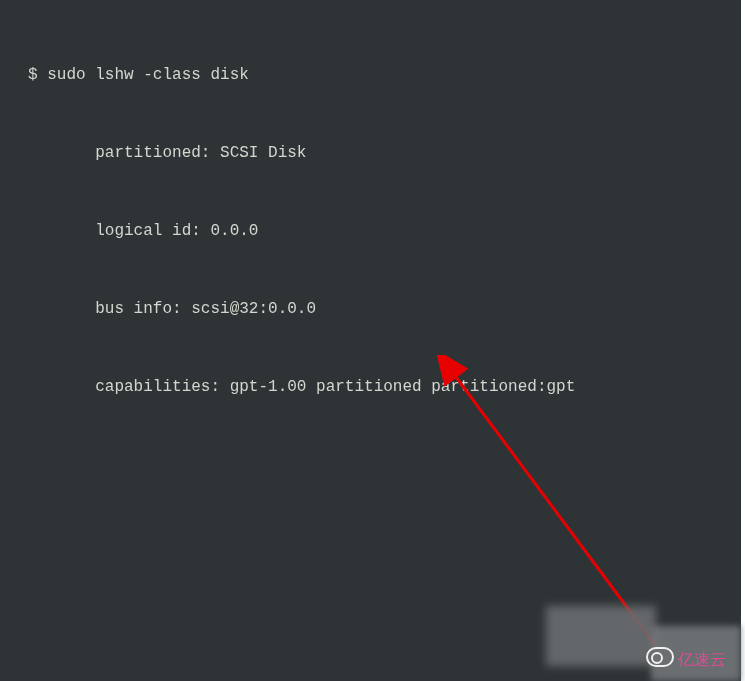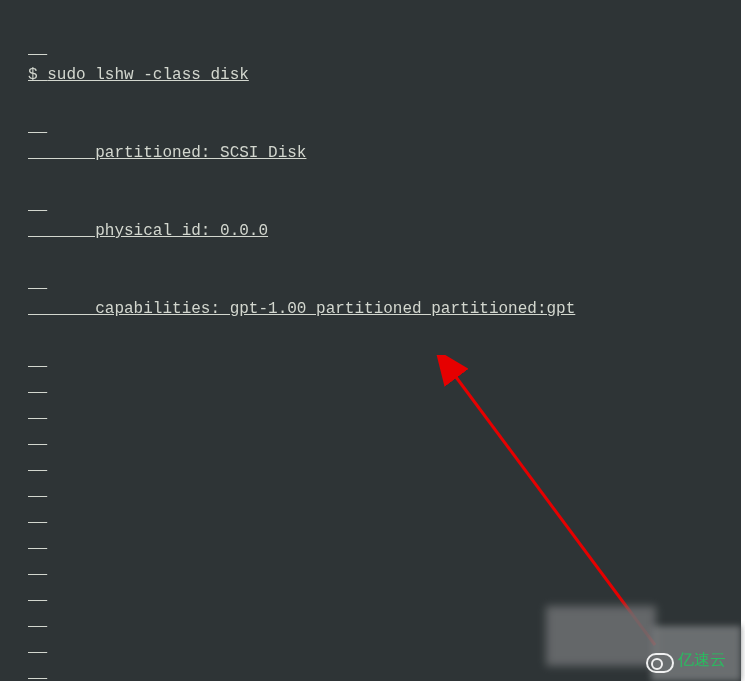--- a/index.html
+++ b/index.html
@@ -18,41 +18,40 @@
       background: #2e3436;
       color: #d3d7cf;
       font-family: "Consolas", "Monaco", "Courier New", monospace;
       font-size: 16px;
       line-height: 26px;
       padding: 10px 10px 10px 28px;
       width: 741px;
       height: 681px;
       white-space: pre;
       position: relative;
-      text-decoration: underline;
     }
     .line {
       white-space: pre;
     }
     .arrow {
       position: absolute;
       top: 355px;
       left: 435px;
       pointer-events: none;
     }
     .watermark {
       position: absolute;
       bottom: 8px;
       right: 15px;
-      color: #22c55e;
+      color: #ec4899;
       font-family: Arial, sans-serif;
       font-size: 16px;
       opacity: 0.9;
       display: flex;
-      align-items: flex-end;
+      align-items: flex-start;
       gap: 4px;
     }
     .watermark-icon {
       width: 28px;
       height: 20px;
       border: 2px solid #fff;
       border-radius: 10px;
       position: relative;
       display: inline-block;
     }
@@ -86,21 +85,22 @@
       filter: blur(3px);
       opacity: 0.8;
     }
   </style>
 </head>
 <body>
 
 <div class="terminal">
   <div class="line"><span>$ </span><span>sudo lshw -class disk</span></div>
   <div class="line">       partitioned: SCSI Disk</div>
-  <div class="line">       physical id: 0.0.0</div>
+  <div class="line">       logical id: 0.0.0</div>
+  <div class="line">       bus info: scsi@32:0.0.0</div>
   <div class="line">       capabilities: gpt-1.00 partitioned partitioned:gpt</div>
   
   
   
   
   
   
   
   
   

